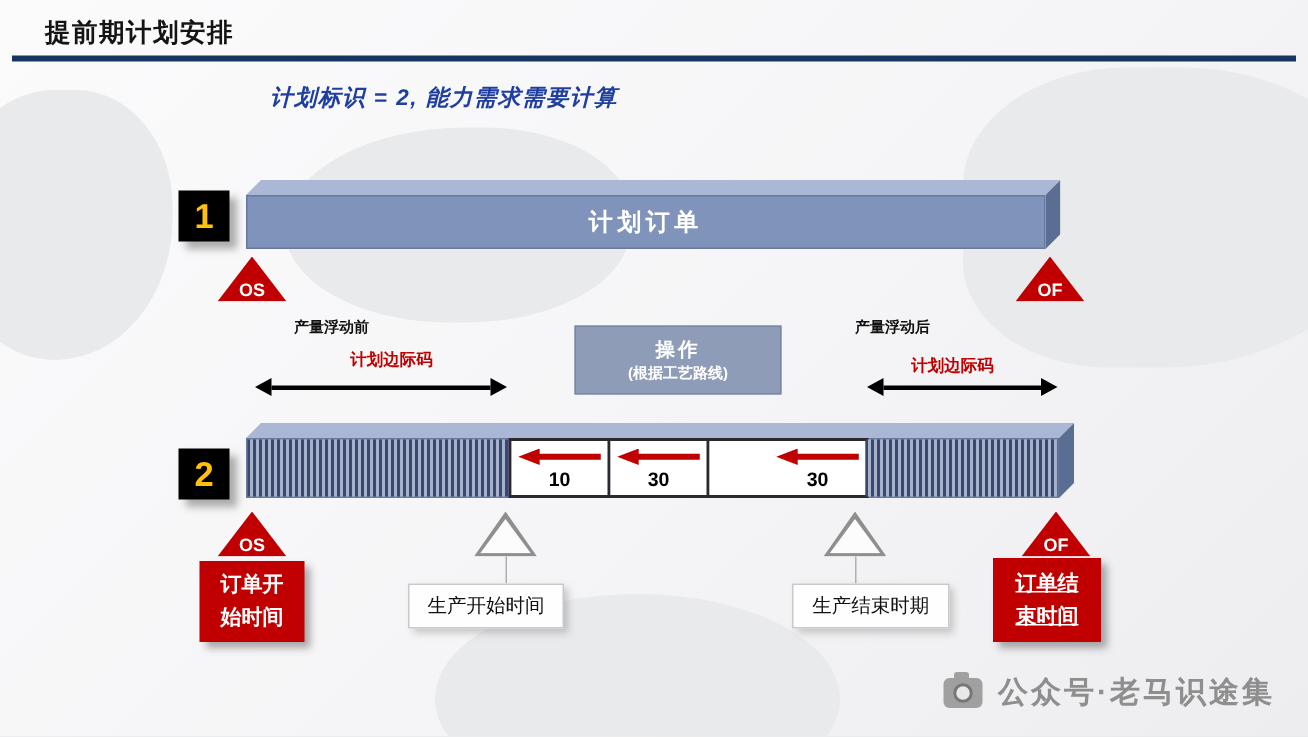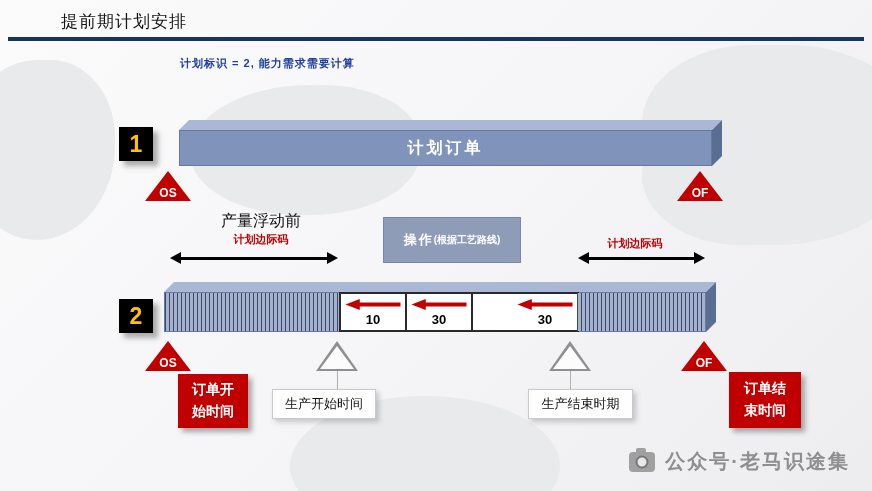--- a/index.html
+++ b/index.html
@@ -9,38 +9,38 @@
   .abs { position:absolute; }
 
   
   .blob { position:absolute; background:#e9eaec; }
   .blob-1 { right:-50px; top:45px; width:280px; height:200px; border-radius:45% 55% 60% 40%; }
   .blob-2 { left:-35px; top:60px; width:150px; height:180px; border-radius:50% 45% 55% 50%; }
   .blob-3 { left:290px; bottom:-45px; width:270px; height:140px; border-radius:50%; }
   .blob-4 { left:190px; top:85px; width:230px; height:130px; border-radius:55% 45% 50% 50%; }
 
   
-  .title { left:30px; top:10px; font-size:17px; font-weight:normal; color:#141414; letter-spacing:1px;margin-left:31px; }
+  .title { left:30px; top:10px; font-size:17px; font-weight:bold; color:#141414; letter-spacing:1px; }
   .rule { left:8px; top:37px; width:856px; height:4px; background:#16365f; }
-  .subtitle { left:180px; top:56px; font-size:11px; font-weight:bold; color:#1e3fa0; letter-spacing:1px; }
+  .subtitle { left:180px; top:56px; font-size:15px; font-weight:bold; font-style:italic; color:#1e3fa0; letter-spacing:1px; }
 
   
   .badge { position:absolute; width:34px; height:34px; background:#000; color:#ffc10a; font-size:23px; font-weight:bold;
            display:flex; align-items:center; justify-content:center; box-shadow:5px 5px 5px rgba(110,110,110,.55); }
   .badge1 { left:119px; top:127px; }
   .badge2 { left:119px; top:299px; }
 
   
   .bar3d { position:absolute; }
   .bar-top  { position:absolute; left:0; top:-10px; height:10px; width:calc(100% + 10px); background:#aab8d6;
               clip-path:polygon(10px 0,100% 0,calc(100% - 10px) 100%,0 100%); }
   .bar-side { position:absolute; top:-10px; left:100%; width:10px; height:calc(100% + 10px); background:#5a6d92;
               clip-path:polygon(0 10px,100% 0,100% calc(100% - 10px),0 100%); }
   .bar-face { position:relative; width:100%; height:100%; background:#8093ba; border:1px solid #68799e; }
-  .bar1 { left:179px; top:130px; width:533px; height:36px;text-align:center; }
+  .bar1 { left:164px; top:130px; width:533px; height:36px;text-align:center; }
   .bar1 .bar-face { display:flex; align-items:center; justify-content:center; color:#fff; font-weight:bold; font-size:16px; letter-spacing:3px; }
   .bar2 { left:164px; top:292px; width:542px; height:40px; }
 
   
   .hatch { position:absolute; top:0; height:100%; background:repeating-linear-gradient(90deg,#39496b 0px,#39496b 1.5px,#a6b2cd 1.5px,#a6b2cd 4px); }
   .hatch-left { left:0; width:174px; }
   .hatch-right { right:0; width:128px; }
   .cells { position:absolute; left:174px; top:-1px; width:240px; height:calc(100% + 2px); display:flex; background:#8b5cf6; border:2px solid #2a2a2a;text-align:right; }
   .cell { flex:1; position:relative; border-right:2px solid #2a2a2a; display:flex; flex-direction:column; align-items:center; background:#fff; }
   .cell:last-child { border-right:none;padding-left:40px; }
@@ -61,47 +61,47 @@
   .tri-white { position:absolute; width:42px; height:30px; }
   .tri-white .t-outer { position:absolute; inset:0; background:#8f8f8f; clip-path:polygon(50% 0,100% 100%,0 100%); }
   .tri-white .t-inner { position:absolute; left:4px; right:4px; top:5px; bottom:2px; background:#fcfcfc; clip-path:polygon(50% 0,100% 100%,0 100%); }
   .tw-a { left:316px; top:341px; }
   .tw-b { left:549px; top:341px; }
   .conn { position:absolute; width:1px; background:#b0b0b0; }
   .conn-a { left:337px; top:371px; height:18px; }
   .conn-b { left:570px; top:371px; height:18px; }
 
   
-  .lbl-float  { position:absolute; width:130px; text-align:center; font-size:16px; font-weight:normal; color:#111; }
+  .lbl-float  { position:absolute; width:130px; text-align:left; font-size:10px; font-weight:bold; color:#111; }
   .lbl-margin { position:absolute; width:130px; text-align:center; font-size:11px; font-weight:bold; color:#c00000; }
   .float-before  { left:196px; top:211px; }
   .margin-before { left:196px; top:232px; }
   .float-after   { left:570px; top:211px; }
   .margin-after  { left:570px; top:236px; }
 
   
   .darrow { position:absolute; height:12px; display:flex; align-items:center; }
   .darrow::before { content:""; width:0; height:0; border:6px solid transparent; border-left:none; border-right:11px solid #000; }
   .darrow .dline  { flex:1; height:3px; background:#000; }
   .darrow::after  { content:""; width:0; height:0; border:6px solid transparent; border-right:none; border-left:11px solid #000; }
   .darrow-left  { left:170px; top:252px; width:168px; }
   .darrow-right { left:578px; top:252px; width:127px; }
 
   
   .op-box { left:383px; top:217px; width:138px; height:46px; background:#8e9cb8; border:1px solid #7787a6; color:#fff;
-            display:flex; flex-direction:row; align-items:center; justify-content:center; text-align:center; }
+            display:flex; flex-direction:column; align-items:center; justify-content:center; text-align:center; }
   .op-title { font-size:13px; font-weight:bold; letter-spacing:2px; }
   .op-sub   { font-size:10px; font-weight:bold; }
 
   
   .red-box { position:absolute; background:#c00000; color:#fff; font-weight:bold; font-size:14px; line-height:1.55;
              text-align:center; display:flex; align-items:center; justify-content:center; padding:12px;
-             box-shadow:4px 4px 5px rgba(70,70,70,.45);margin-left:45px; }
+             box-shadow:4px 4px 5px rgba(70,70,70,.45); }
   .order-start { left:133px; top:374px; width:70px; height:54px; }
-  .order-end   { left:684px; top:372px; width:72px; height:56px; }
+  .order-end   { left:662px; top:372px; width:72px; height:56px;text-decoration:underline; }
   .white-box { position:absolute; background:#fefefe; border:1px solid #c9c9c9; box-shadow:3px 3px 5px rgba(90,90,90,.3);
                font-size:13px; color:#111; display:flex; align-items:center; justify-content:center; }
   .prod-start { left:272px; top:389px; width:104px; height:30px; }
   .prod-end   { left:528px; top:389px; width:105px; height:30px; }
 
   
   .watermark { position:absolute; right:22px; bottom:16px; display:flex; align-items:center; gap:10px;
                color:#8e8e8e; font-size:20px; font-weight:bold; letter-spacing:2px; }
   .cam-icon { width:26px; height:20px; background:#a0a0a0; border-radius:4px; position:relative; }
   .cam-icon::before { content:""; position:absolute; left:50%; top:50%; transform:translate(-50%,-50%);
@@ -143,20 +143,21 @@
   <div class="lbl-margin margin-before">计划边际码</div>
   <div class="darrow darrow-left">
       <span class="dline"></span>
     </div>
 
   <div class="abs op-box">
     <div class="op-title">操作</div>
     <div class="op-sub">(根据工艺路线)</div>
   </div>
 
+  <div class="lbl-float float-after">产量浮动后</div>
   <div class="lbl-margin margin-after">计划边际码</div>
   <div class="darrow darrow-right">
       <span class="dline"></span>
     </div>
 
   <div class="badge badge2">2</div>
 
   <div class="bar3d bar2">
     <div class="bar-top"></div>
     <div class="bar-side"></div>

